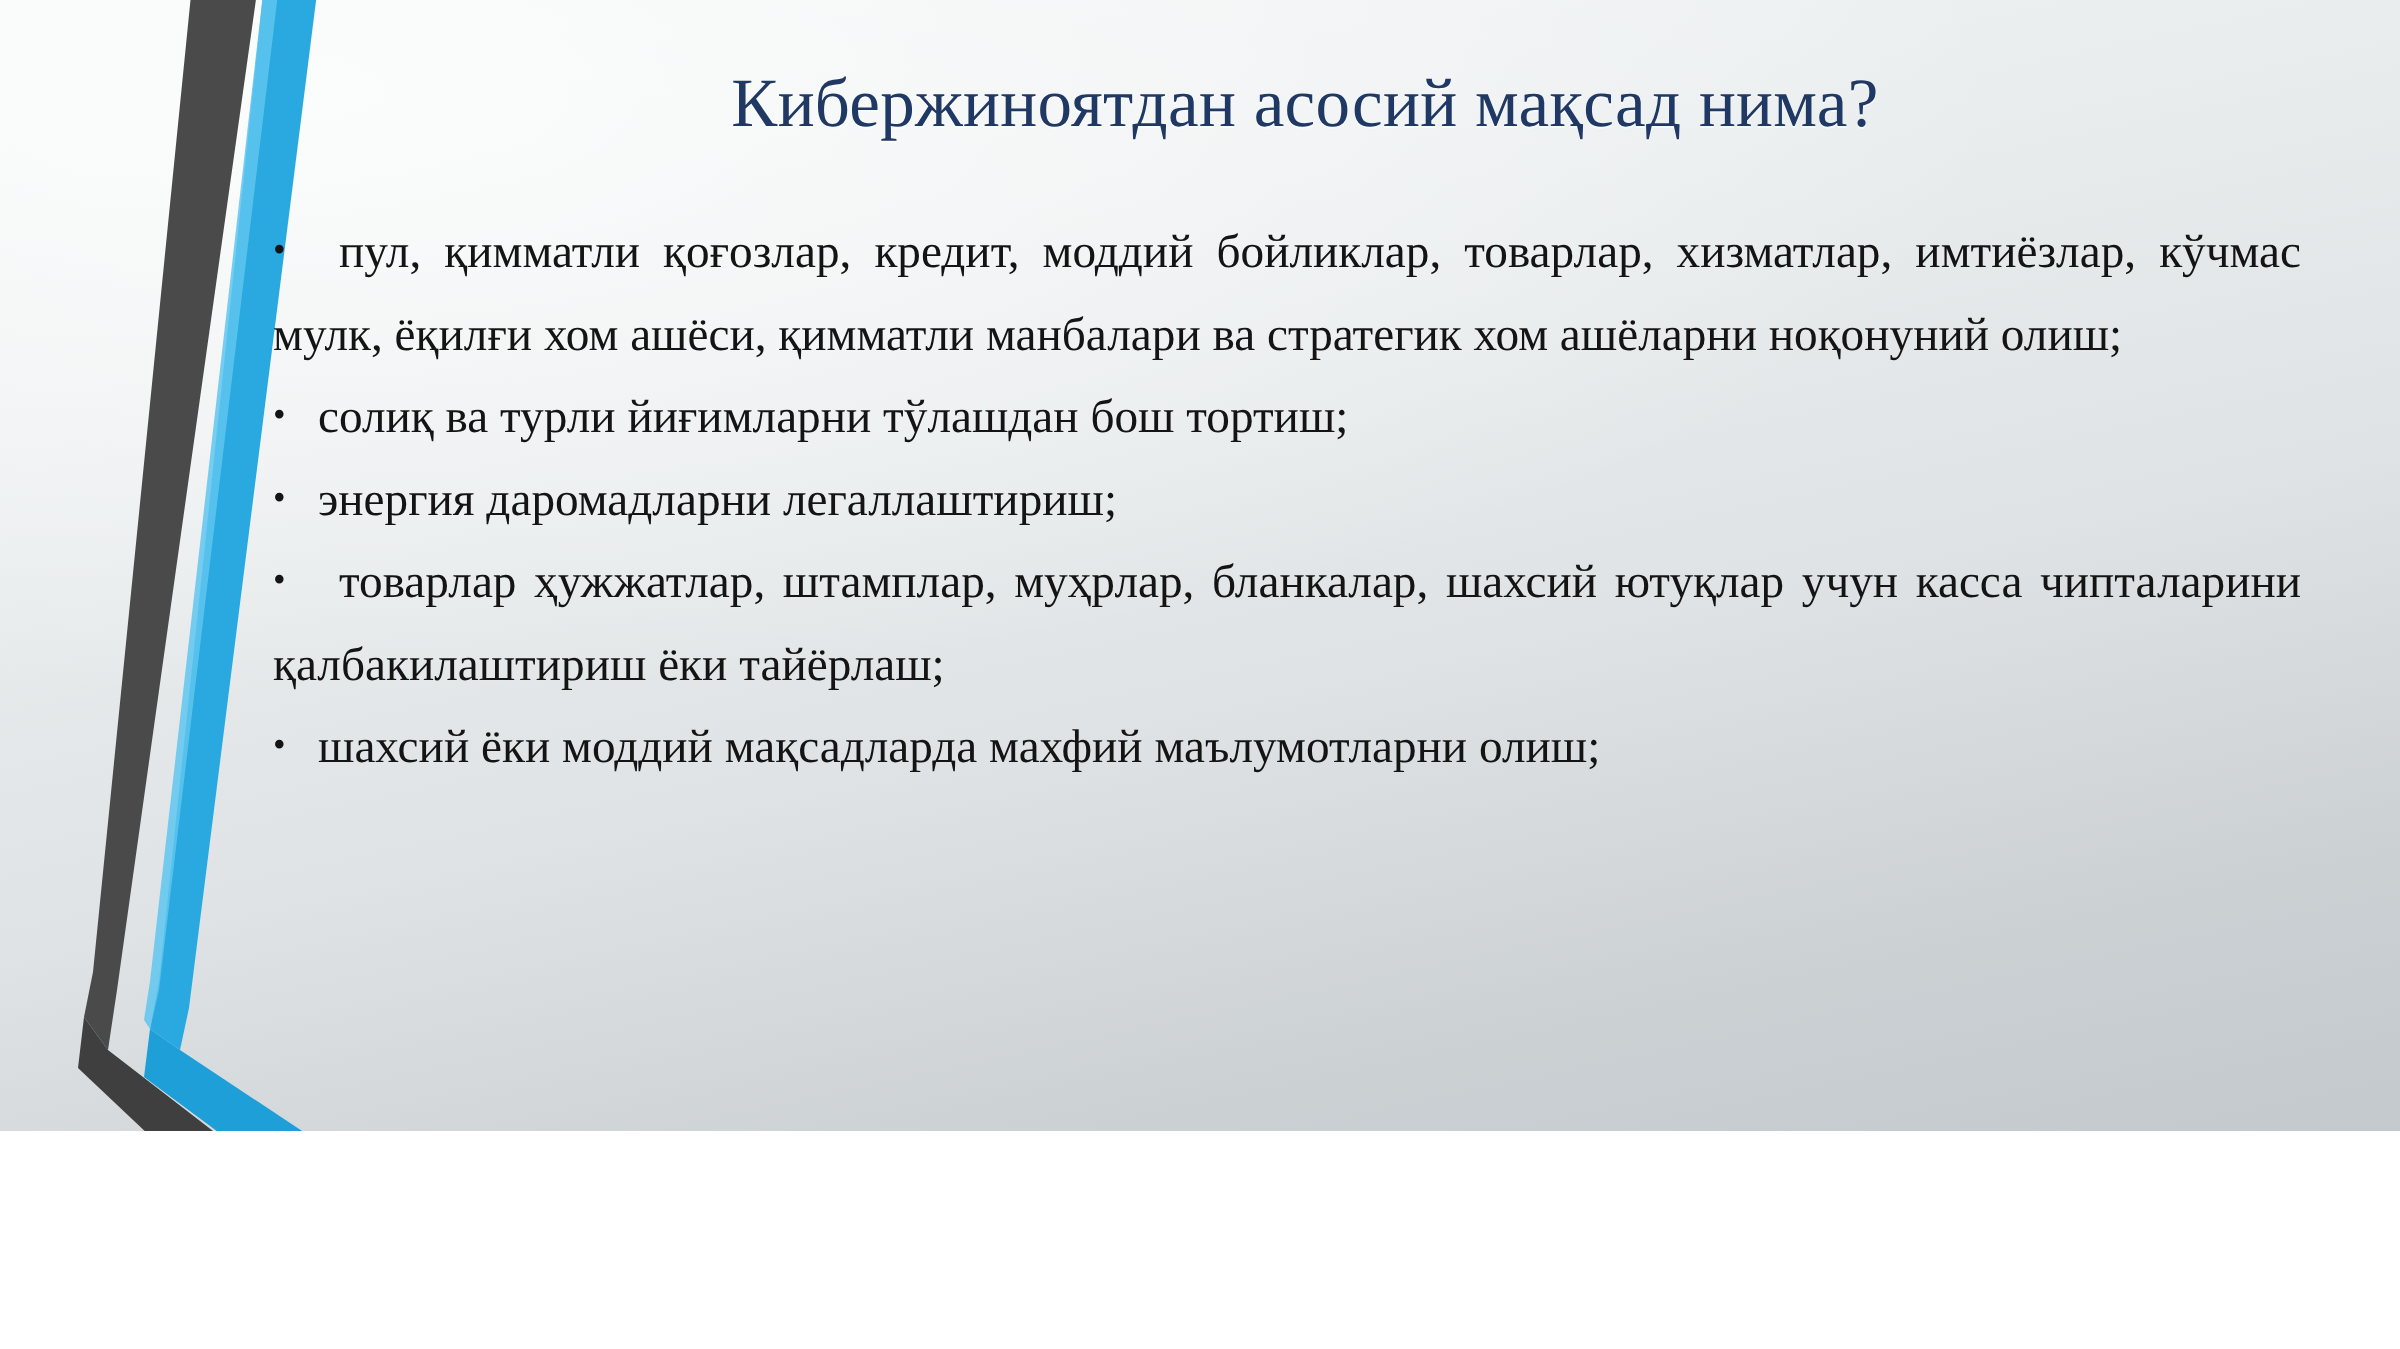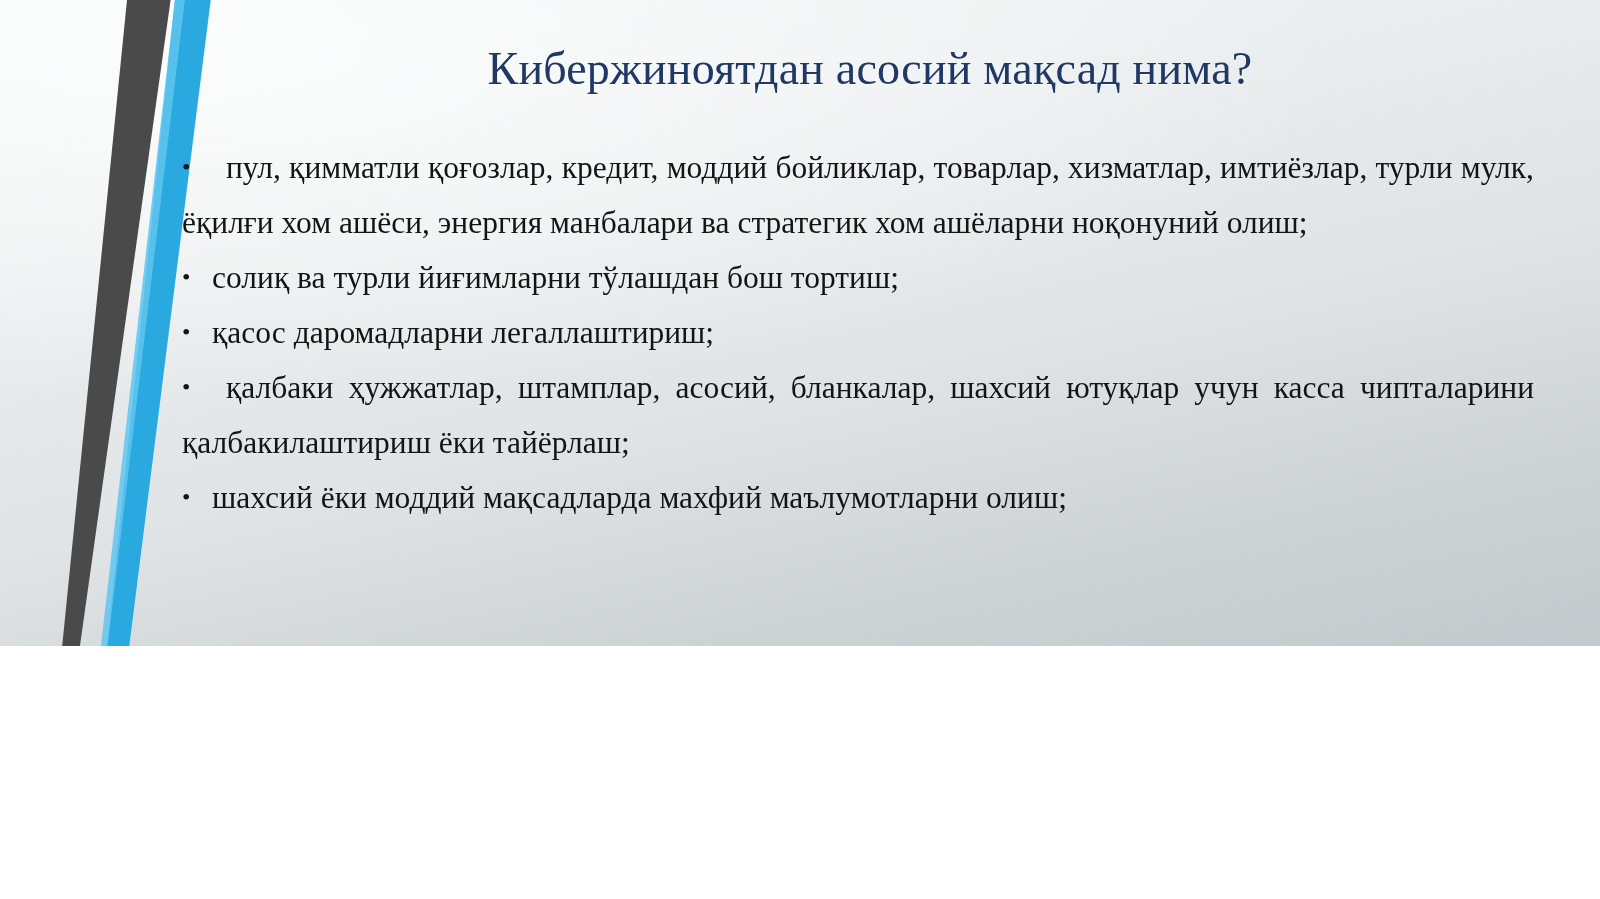--- a/index.html
+++ b/index.html
@@ -9,21 +9,21 @@
   body {
     width: 1600px;
     height: 899px;
     overflow: hidden;
     font-family: "Liberation Serif", "DejaVu Serif", serif;
   }
 
   .slide {
     position: relative;
     width: 1600px;
-    height: 646px;
+    height: 754px;
     background:
       radial-gradient(ellipse 120% 90% at 12% 8%, #fbfcfc 0%, rgba(251,252,252,0) 60%),
       linear-gradient(168deg, #f4f6f6 0%, #eceff0 26%, #dfe3e5 58%, #ccd1d4 82%, #c4c9cd 100%);
     overflow: hidden;
   }
 
   
   .deco {
     position: absolute;
     left: 0;
@@ -105,33 +105,33 @@
     <polygon points="176,-10 186,-10 106,660 100,686 96,680 100,654" fill="#5fc6f0" opacity="0.85"></polygon>
   </svg>
 
   <div class="title-block">
     <h1 class="slide-title">Кибержиноятдан асосий мақсад нима?</h1>
   </div>
 
   <div class="body-block">
 
     <p class="bullet">
-      <span class="dot wide">•</span><span class="txt">пул, қимматли қоғозлар, кредит, моддий бойликлар, товарлар, хизматлар, имтиёзлар, турли мулк, ёқилғи хом ашёси, энергия манбалари ва стратегик хом ашёларни ноқонуний олиш;</span>
+      <span class="dot wide">•</span><span class="txt">пул, қимматли қоғозлар, кредит, моддий бойликлар, товарлар, хизматлар, имтиёзлар, кўчмас мулк, ёқилғи хом ашёси, қимматли манбалари ва стратегик хом ашёларни ноқонуний олиш;</span>
     </p>
 
     <p class="bullet nojustify">
       <span class="dot">•</span><span class="txt">солиқ ва турли йиғимларни тўлашдан бош тортиш;</span>
     </p>
 
     <p class="bullet nojustify">
-      <span class="dot">•</span><span class="txt">қасос даромадларни легаллаштириш;</span>
+      <span class="dot">•</span><span class="txt">энергия даромадларни легаллаштириш;</span>
     </p>
 
     <p class="bullet">
-      <span class="dot wide">•</span><span class="txt">қалбаки ҳужжатлар, штамплар, асосий, бланкалар, шахсий ютуқлар учун касса чипталарини қалбакилаштириш ёки тайёрлаш;</span>
+      <span class="dot wide">•</span><span class="txt">товарлар ҳужжатлар, штамплар, муҳрлар, бланкалар, шахсий ютуқлар учун касса чипталарини қалбакилаштириш ёки тайёрлаш;</span>
     </p>
 
     <p class="bullet nojustify">
       <span class="dot">•</span><span class="txt">шахсий ёки моддий мақсадларда махфий маълумотларни олиш;</span>
     </p>
 
 
   </div>
 </div>
 

